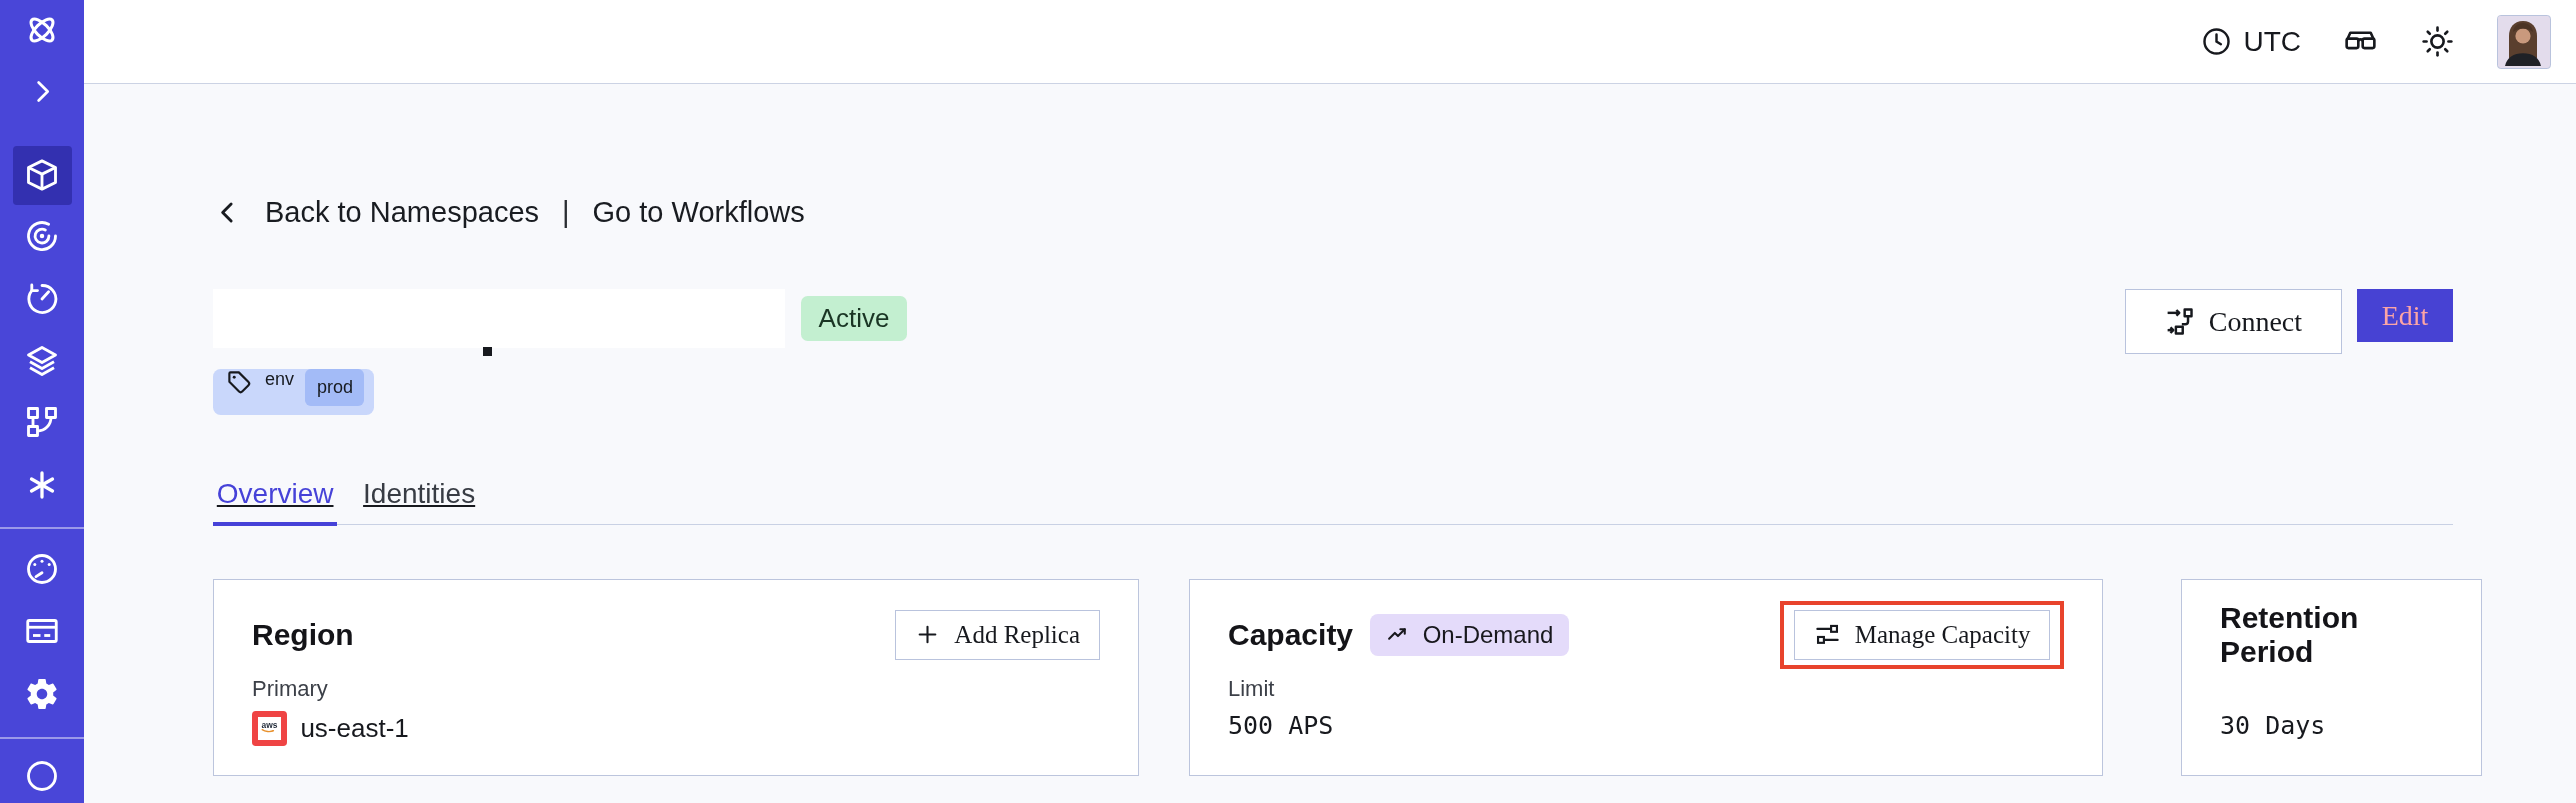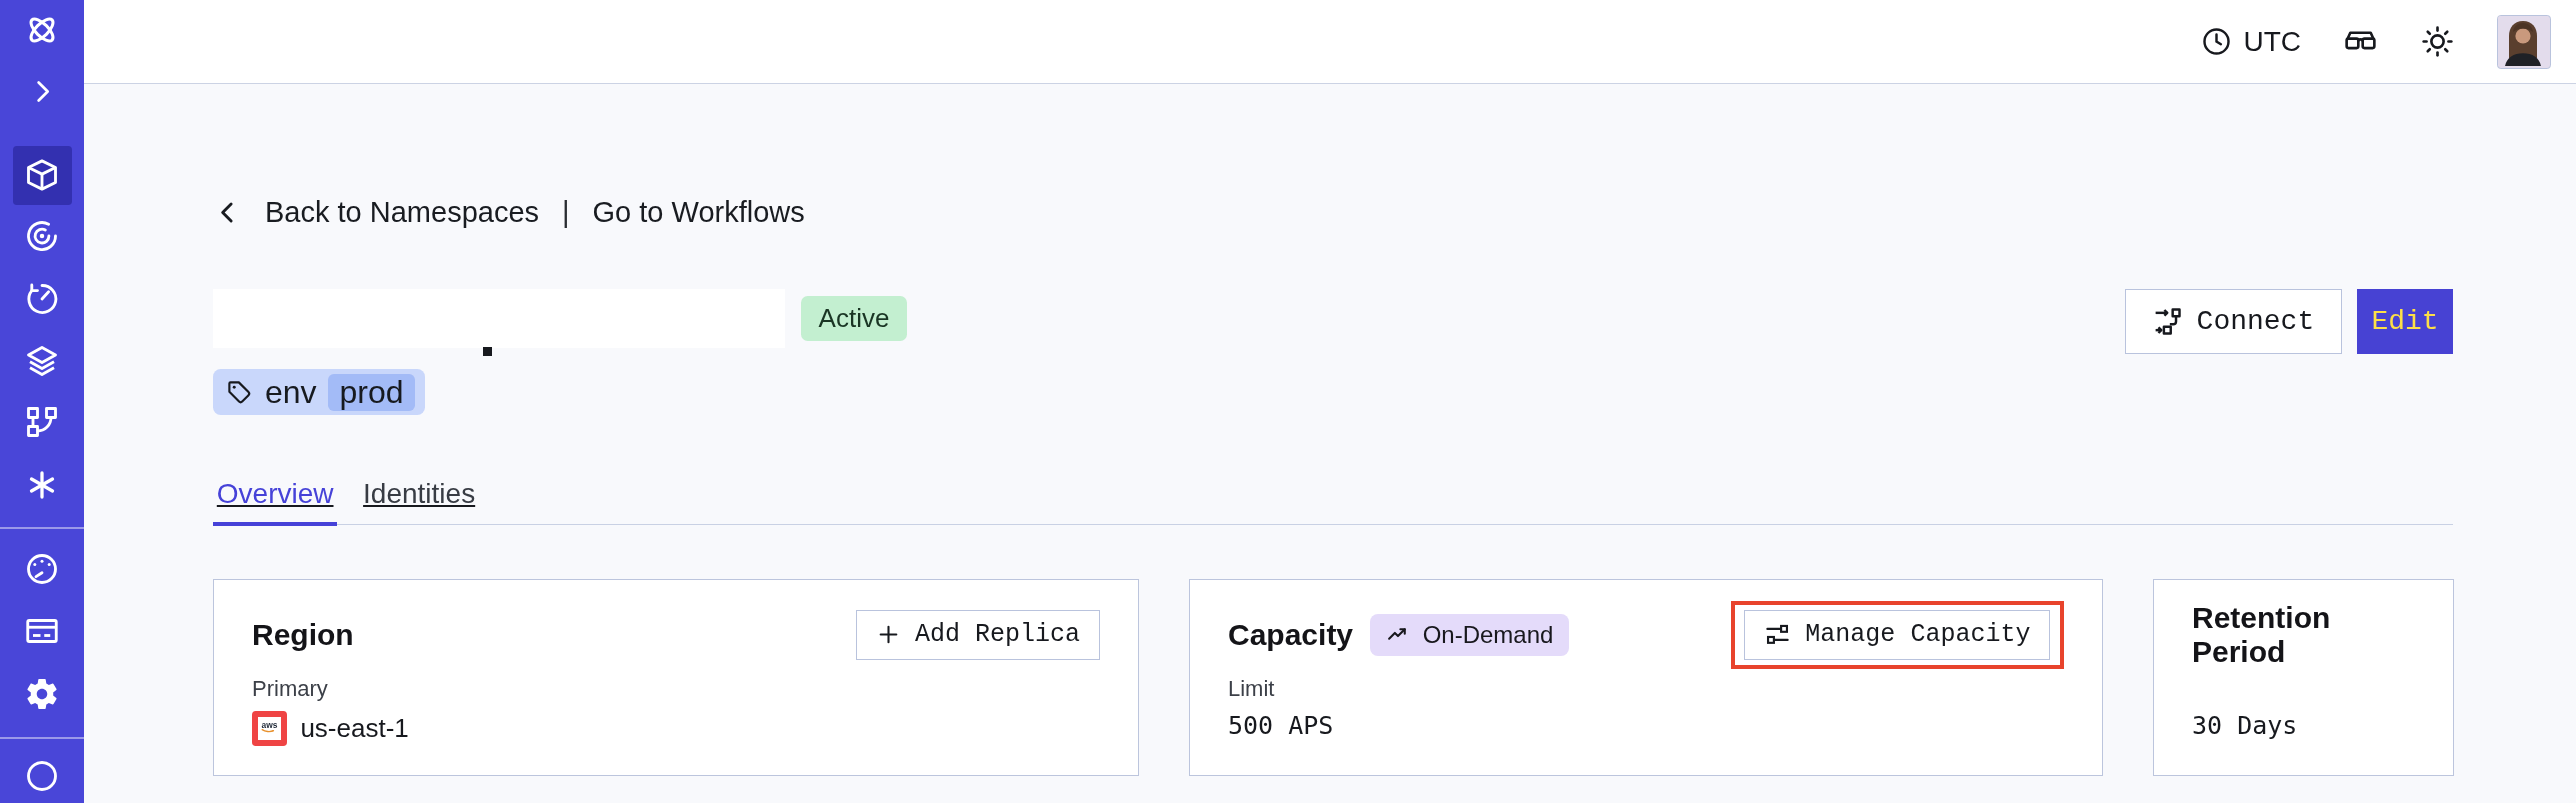--- a/index.html
+++ b/index.html
@@ -41,46 +41,46 @@
   .crumb-sep{font-weight:400;color:#2a2d33;}
   .title-row{margin-top:56px;display:flex;align-items:flex-start;justify-content:space-between;}
   .title-left{display:flex;align-items:center;position:relative;}
   .redacted{width:572px;height:59px;background:#ffffff;}
   .name-dot{position:absolute;left:270px;top:58px;width:8.6px;height:8.6px;background:#17191e;}
   .badge-active{
     margin-left:16.3px;background:#c3efd0;color:#1a3524;font-size:26px;
     padding:7.7px 17.3px;border-radius:6.7px;line-height:29px;
   }
   .actions{display:flex;gap:15.3px;}
-  .btn{border:none;cursor:pointer;font-family:Liberation Mono, monospace;display:flex;align-items:center;justify-content:center;}
+  .btn{border:none;cursor:pointer;font-family:Liberation Serif, serif;display:flex;align-items:center;justify-content:center;}
   .btn-connect{
     width:217px;height:65px;background:#fff;border:1.9px solid #b9c3dd;
     font-size:28px;color:#17191e;gap:13.4px;
   }
-  .btn-edit{width:96px;height:65px;background:#4742d3;color:#fde047;font-size:28px;}
+  .btn-edit{width:96px;height:53px;background:#4742d3;color:#fca5a5;font-size:28px;}
   .tag-row{margin-top:15.3px;}
   .tag{
-    display:inline-flex;align-items:center;gap:11.5px;background:#c9d7fb;border-radius:7.7px;
-    height:46px;padding:0 9.6px 0 13.4px;font-size:32px;color:#171a1f;
+    display:inline-flex;align-items:flex-start;gap:11.5px;background:#c9d7fb;border-radius:7.7px;
+    height:46px;padding:0 9.6px 0 13.4px;font-size:18px;color:#171a1f;
   }
   .tag-value{background:#a3bbf7;border-radius:5.8px;padding:2.9px 11.5px;line-height:31px;}
   .tabs{margin-top:63px;display:flex;gap:22px;border-bottom:1.9px solid #c9d1e4;text-decoration:underline;}
   .tab{
     font-size:28px;padding:0 3.8px 11.5px 3.8px;margin-bottom:-1.9px;cursor:pointer;
     border-bottom:4.8px solid transparent;color:#383c44;
   }
   .tab.active{color:#4642d8;border-bottom-color:#4642d8;font-weight:500;}
   
   .cards{margin-top:54px;display:flex;gap:50px;}
   .card{
     background:#fff;border:1.9px solid #bcc5dd;height:197px;padding:29px 38px 0 38px;
   }
   .card-region{flex:0 0 926px;}
   .card-capacity{flex:0 0 914px;}
-  .card-retention{flex:0 0 301px;}
+  .card-retention{flex:0 0 301px;margin-left:28px;}
   .card-head{display:flex;align-items:center;justify-content:space-between;height:52px;}
   .card-head-left{display:flex;align-items:center;gap:17.3px;}
   .card-title{font-size:30px;font-weight:600;color:#141418;}
   .badge-ondemand{
     display:inline-flex;align-items:center;gap:12px;background:#e4dbfa;color:#18181d;
     font-size:24px;padding:6.7px 15.3px;border-radius:8px;
   }
   .btn-small{
     background:#fff;border:1.9px solid #b9c3dd;height:50px;font-size:25px;color:#17191e;
     gap:14px;padding:0 19px;

